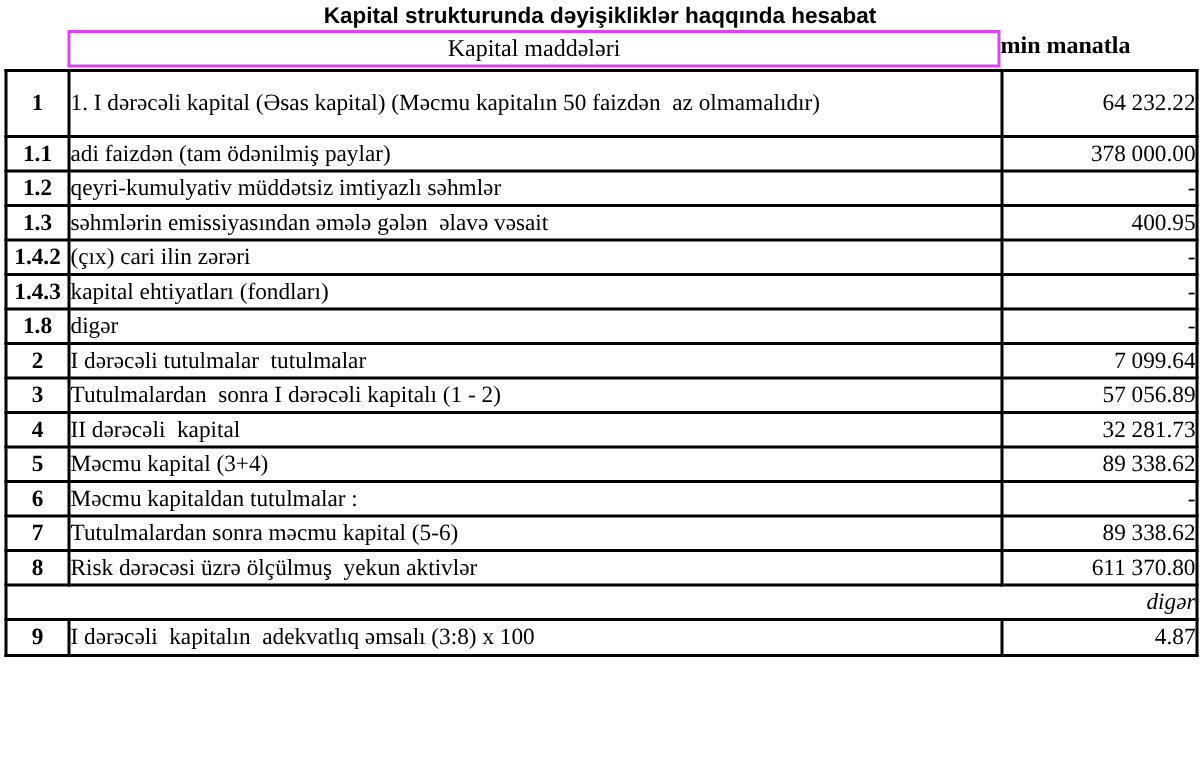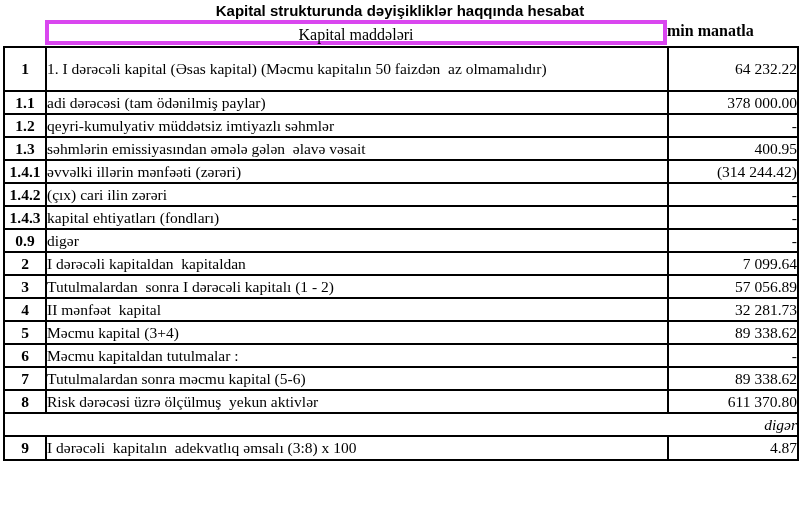--- a/index.html
+++ b/index.html
@@ -35,21 +35,21 @@
   }
   .header-row .hcell {
     box-sizing: border-box;
     font-family: "Liberation Serif", "DejaVu Serif", serif;
     font-size: 16px;
     line-height: 22px;
   }
   .hcell-left  { width: 42px; }
   .hcell-mid   {
     width: 622px;
-    border: 4px solid #d946ef;
+    border: 2px solid #d946ef;
     text-align: center;
   }
   .hcell-right {
     width: 130px;
     text-align: left;
     font-weight: bold;
     padding-right: 2px;
   }
   table.capital {
     border-collapse: collapse;
@@ -108,66 +108,61 @@
       <col class="col-value">
     </colgroup>
     <tbody id="rows">
         <tr class="r-tall r-bold">
           <td class="cell-no">1</td>
           <td class="cell-label">1. I dərəcəli kapital (Əsas kapital) (Məcmu kapitalın 50 faizdən  az olmamalıdır)</td>
           <td class="cell-value">64 232.22</td>
         </tr>
         <tr class="r-std">
           <td class="cell-no">1.1</td>
-          <td class="cell-label">adi dərəcəsi (tam ödənilmiş paylar)</td>
+          <td class="cell-label">adi faizdən (tam ödənilmiş paylar)</td>
           <td class="cell-value">378 000.00</td>
         </tr>
         <tr class="r-std">
           <td class="cell-no">1.2</td>
           <td class="cell-label">qeyri-kumulyativ müddətsiz imtiyazlı səhmlər</td>
           <td class="cell-value">-</td>
         </tr>
         <tr class="r-std">
           <td class="cell-no">1.3</td>
           <td class="cell-label">səhmlərin emissiyasından əmələ gələn  əlavə vəsait</td>
           <td class="cell-value">400.95</td>
         </tr>
         <tr class="r-std">
-          <td class="cell-no">1.4.1</td>
-          <td class="cell-label">əvvəlki illərin mənfəəti (zərəri)</td>
-          <td class="cell-value">(314 244.42)</td>
-        </tr>
-        <tr class="r-std">
           <td class="cell-no">1.4.2</td>
           <td class="cell-label">(çıx) cari ilin zərəri</td>
           <td class="cell-value">-</td>
         </tr>
         <tr class="r-std">
           <td class="cell-no">1.4.3</td>
           <td class="cell-label">kapital ehtiyatları (fondları)</td>
           <td class="cell-value">-</td>
         </tr>
         <tr class="r-std">
-          <td class="cell-no">0.9</td>
+          <td class="cell-no">1.8</td>
           <td class="cell-label">digər</td>
           <td class="cell-value">-</td>
         </tr>
         <tr class="r-std r-bold">
           <td class="cell-no">2</td>
-          <td class="cell-label">I dərəcəli kapitaldan  kapitaldan</td>
+          <td class="cell-label">I dərəcəli tutulmalar  tutulmalar</td>
           <td class="cell-value">7 099.64</td>
         </tr>
         <tr class="r-std r-bold">
           <td class="cell-no">3</td>
           <td class="cell-label">Tutulmalardan  sonra I dərəcəli kapitalı (1 - 2)</td>
           <td class="cell-value">57 056.89</td>
         </tr>
         <tr class="r-std r-bold">
           <td class="cell-no">4</td>
-          <td class="cell-label">II mənfəət  kapital</td>
+          <td class="cell-label">II dərəcəli  kapital</td>
           <td class="cell-value">32 281.73</td>
         </tr>
         <tr class="r-std r-bold">
           <td class="cell-no">5</td>
           <td class="cell-label">Məcmu kapital (3+4)</td>
           <td class="cell-value">89 338.62</td>
         </tr>
         <tr class="r-std r-bold">
           <td class="cell-no">6</td>
           <td class="cell-label">Məcmu kapitaldan tutulmalar :</td>

